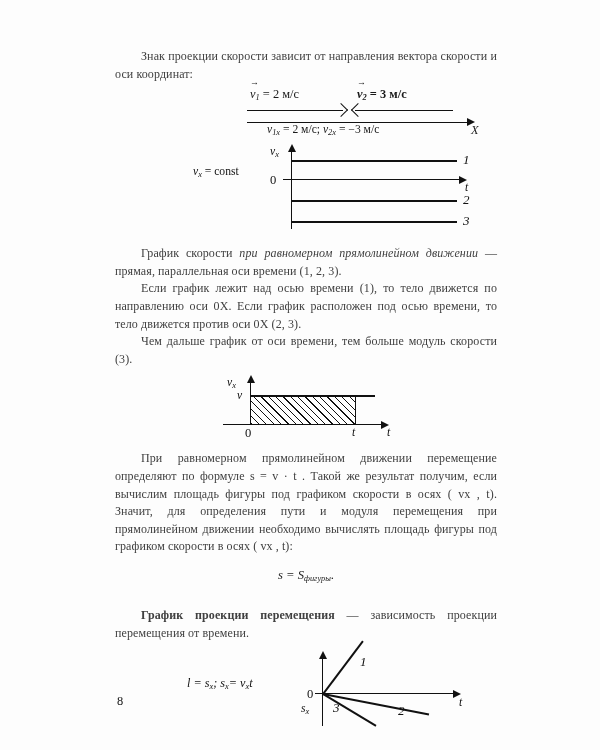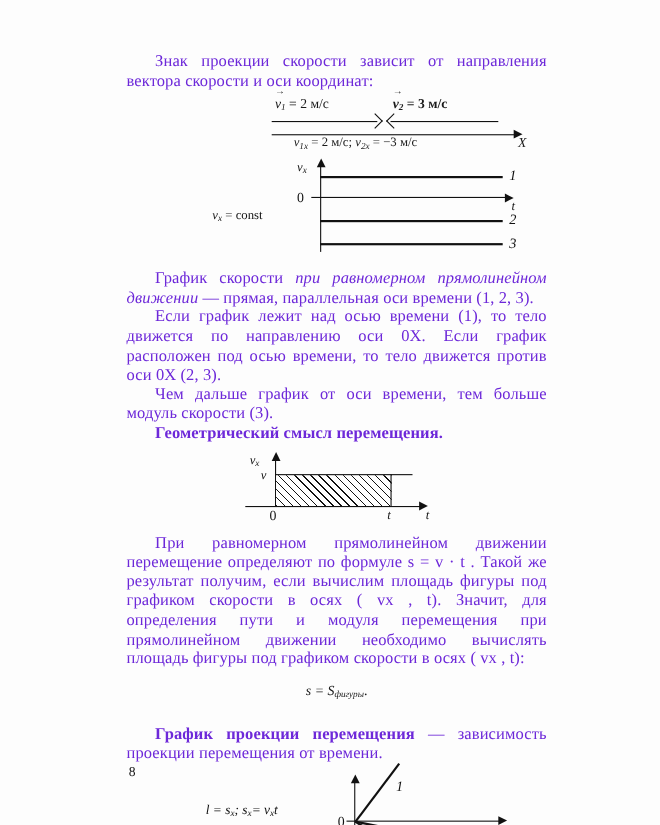--- a/index.html
+++ b/index.html
@@ -23,26 +23,26 @@
     background: #fdfdfd;
   }
   .content {
     position: absolute;
     left: 115px;
     top: 48px;
     width: 382px;
   }
   p.para {
     margin: 0 0 0 0;
-    font-size: 15px;
+    font-size: 12px;
     line-height: 17.6px;
     text-align: justify;
     text-indent: 26px;
     letter-spacing: 0.1px;
-    color: #6d28d9;
+    color: #404040;
   }
   .b { font-weight: bold; }
   .i { font-style: italic; }
 
   
   .vecblock {
     position: relative;
     width: 382px;
     height: 46px;
     margin-top: 4px;
@@ -183,21 +183,21 @@
         <span>= 2 м/с;</span>
         <span class="mi">v</span><span class="sub">2x</span>
         <span>= −3 м/с</span>
       </span>
       <span class="vbar mi" style="left:356px; top:36px; font-size:12.4px;">X</span>
     </div>
 
 
     <div class="figure" style="height:88px; margin-top:10px;">
 
-      <span class="flab" style="left:78px; top:46px;">
+      <span class="flab" style="left:78px; top:22px;">
         <span class="ital mi">v</span><span class="sub">x</span>
         <span>= const</span>
       </span>
       <span class="flab" style="left:155px; top:30px; font-size:12.6px;">0</span>
 
       <div class="axisline vline" style="left:176px; top:8px; height:78px;"></div>
       <div class="tri-up" style="left:172.5px; top:1px;"></div>
       <span class="flab" style="left:155px; top:2px;">
         <span class="ital mi">v</span><span class="sub">x</span>
       </span>
@@ -217,23 +217,20 @@
     </div>
 
     <p class="para" style="margin-top:14px;">
       <span>График скорости </span><span class="i">при равномерном прямолинейном движении</span><span> — прямая, параллельная оси времени (1, 2, 3).</span>
     </p>
 
     <p class="para">Если график лежит над осью времени (1), то тело движется по направлению оси 0X. Если график расположен под осью времени, то тело движется против оси 0X (2, 3).</p>
 
     <p class="para">Чем дальше график от оси времени, тем больше модуль скорости (3).</p>
 
-    <p class="para">
-      <span class="b">Геометрический смысл перемещения.</span>
-    </p>
 
     <div class="figure" style="height:62px; margin-top:8px;">
       <span class="flab" style="left:112px; top:0px;">
         <span class="ital mi">v</span><span class="sub">x</span>
       </span>
 
       <div class="axisline vline" style="left:135px; top:6px; height:42px;"></div>
       <div class="tri-up" style="left:131.5px; top:-1px;"></div>
 
       <span class="flab ital mi" style="left:122px; top:13px;">v</span>

